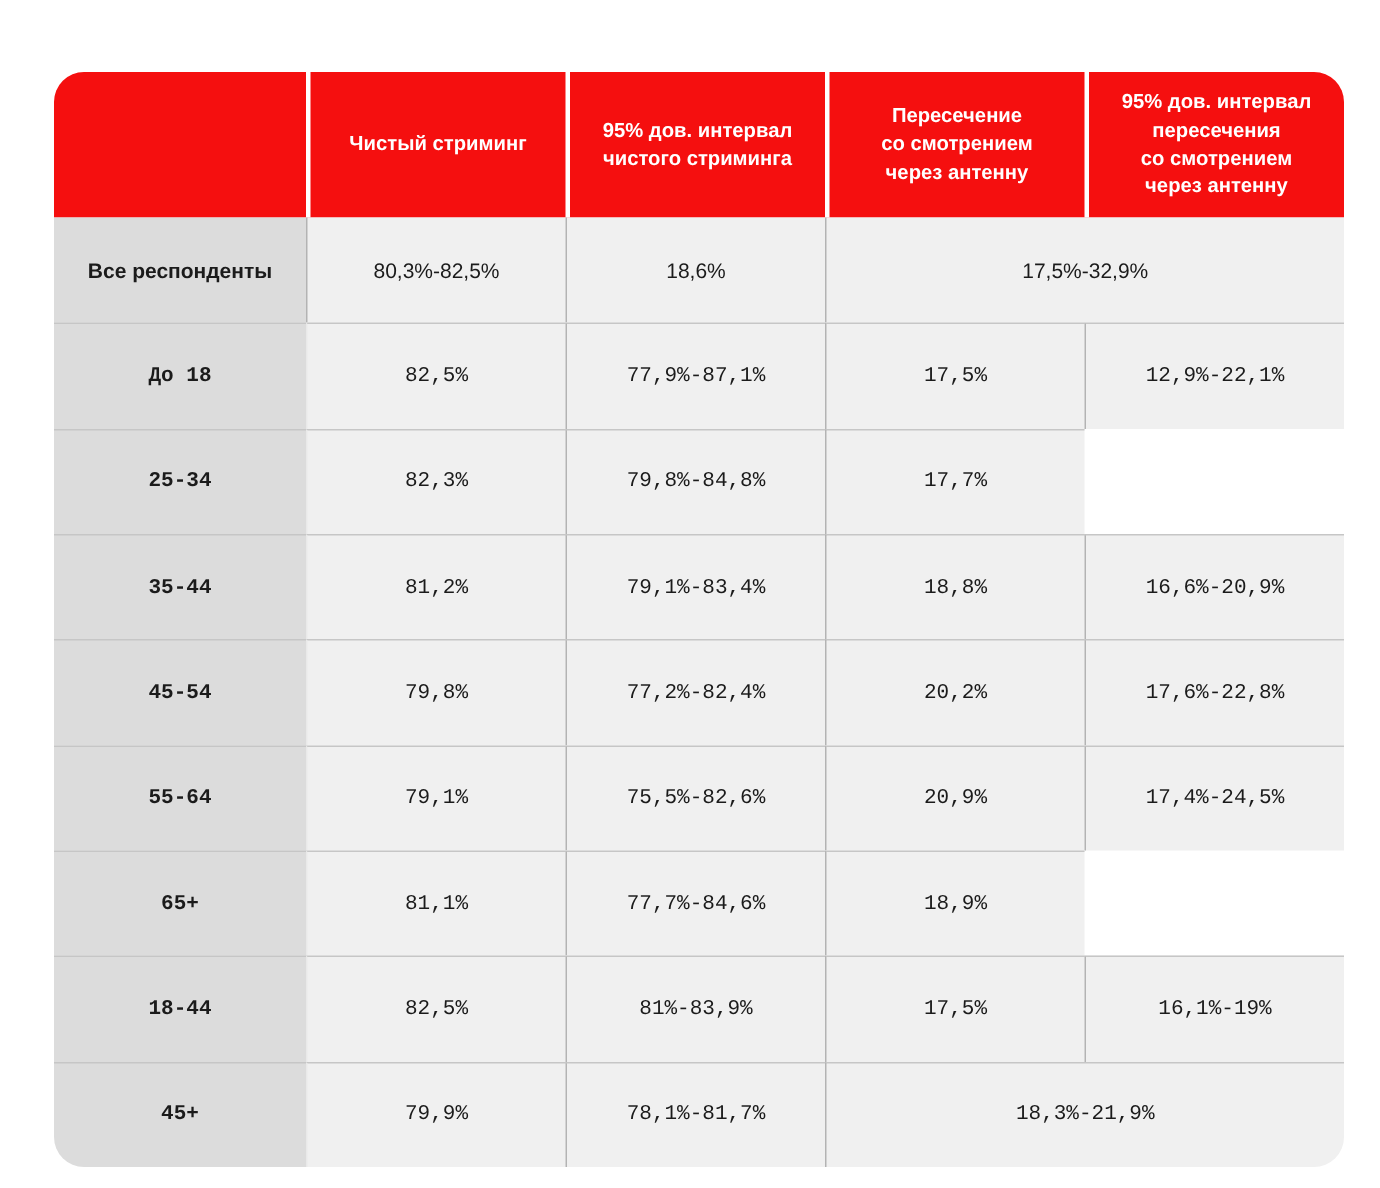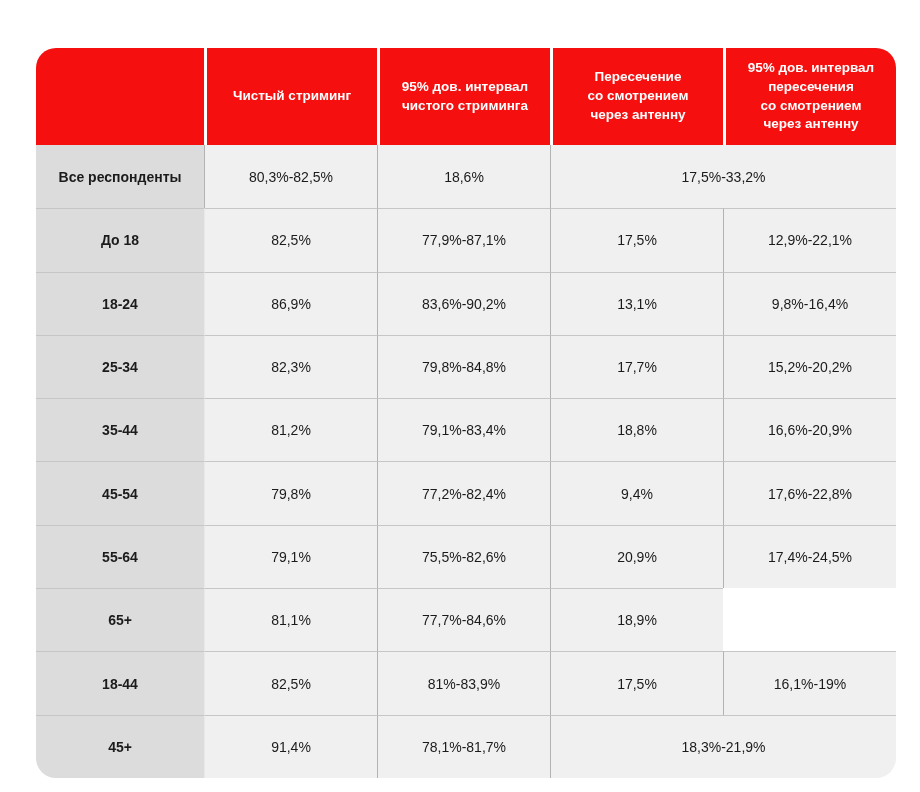--- a/index.html
+++ b/index.html
@@ -54,21 +54,21 @@
   }
   .hcell + .hcell{border-left:3px solid #ffffff;}
   .c0{width:168px;}
   .c1,.c2,.c3{width:173px;}
   .c4{flex:1;}
   .row{
     display:flex;
     flex:1 1 auto;
     height:63.3px;
   }
-  .row + .row .cell{border-top:1px solid var(--divider);}
+  .row + .row .cell{border-top:1px solid var(--divider);font-family:Liberation Mono, monospace;}
   .cell{
     box-sizing:border-box;
     display:flex;
     align-items:center;
     justify-content:center;
     text-align:center;
     background:var(--cell_bg);
     color:var(--body_text);
     font-size:14px;
   }
@@ -96,60 +96,52 @@
       <div class="hcell c4">95% дов. интервал
 пересечения
 со смотрением
 через антенну</div>
     </div>
 
     <div class="row">
       <div class="cell label c0">Все респонденты</div>
       <div class="cell v c2">80,3%-82,5%</div>
       <div class="cell v c3">18,6%</div>
-      <div class="cell v c4">17,5%-33,2%</div>
+      <div class="cell v c4">17,5%-32,9%</div>
     </div>
 
     <div class="row">
       <div class="cell label c0">До 18</div>
       <div class="cell first-data c1">82,5%</div>
       <div class="cell v c2">77,9%-87,1%</div>
       <div class="cell v c3">17,5%</div>
       <div class="cell v c4">12,9%-22,1%</div>
     </div>
 
-    <div class="row">
-      <div class="cell label c0">18-24</div>
-      <div class="cell first-data c1">86,9%</div>
-      <div class="cell v c2">83,6%-90,2%</div>
-      <div class="cell v c3">13,1%</div>
-      <div class="cell v c4">9,8%-16,4%</div>
-    </div>
 
     <div class="row">
       <div class="cell label c0">25-34</div>
       <div class="cell first-data c1">82,3%</div>
       <div class="cell v c2">79,8%-84,8%</div>
       <div class="cell v c3">17,7%</div>
-      <div class="cell v c4">15,2%-20,2%</div>
     </div>
 
     <div class="row">
       <div class="cell label c0">35-44</div>
       <div class="cell first-data c1">81,2%</div>
       <div class="cell v c2">79,1%-83,4%</div>
       <div class="cell v c3">18,8%</div>
       <div class="cell v c4">16,6%-20,9%</div>
     </div>
 
     <div class="row">
       <div class="cell label c0">45-54</div>
       <div class="cell first-data c1">79,8%</div>
       <div class="cell v c2">77,2%-82,4%</div>
-      <div class="cell v c3">9,4%</div>
+      <div class="cell v c3">20,2%</div>
       <div class="cell v c4">17,6%-22,8%</div>
     </div>
 
     <div class="row">
       <div class="cell label c0">55-64</div>
       <div class="cell first-data c1">79,1%</div>
       <div class="cell v c2">75,5%-82,6%</div>
       <div class="cell v c3">20,9%</div>
       <div class="cell v c4">17,4%-24,5%</div>
     </div>
@@ -164,19 +156,19 @@
     <div class="row">
       <div class="cell label c0">18-44</div>
       <div class="cell first-data c1">82,5%</div>
       <div class="cell v c2">81%-83,9%</div>
       <div class="cell v c3">17,5%</div>
       <div class="cell v c4">16,1%-19%</div>
     </div>
 
     <div class="row">
       <div class="cell label c0">45+</div>
-      <div class="cell first-data c1">91,4%</div>
+      <div class="cell first-data c1">79,9%</div>
       <div class="cell v c2">78,1%-81,7%</div>
       <div class="cell v c4">18,3%-21,9%</div>
     </div>
 
   </div>
 </div>
 
 </body></html>

